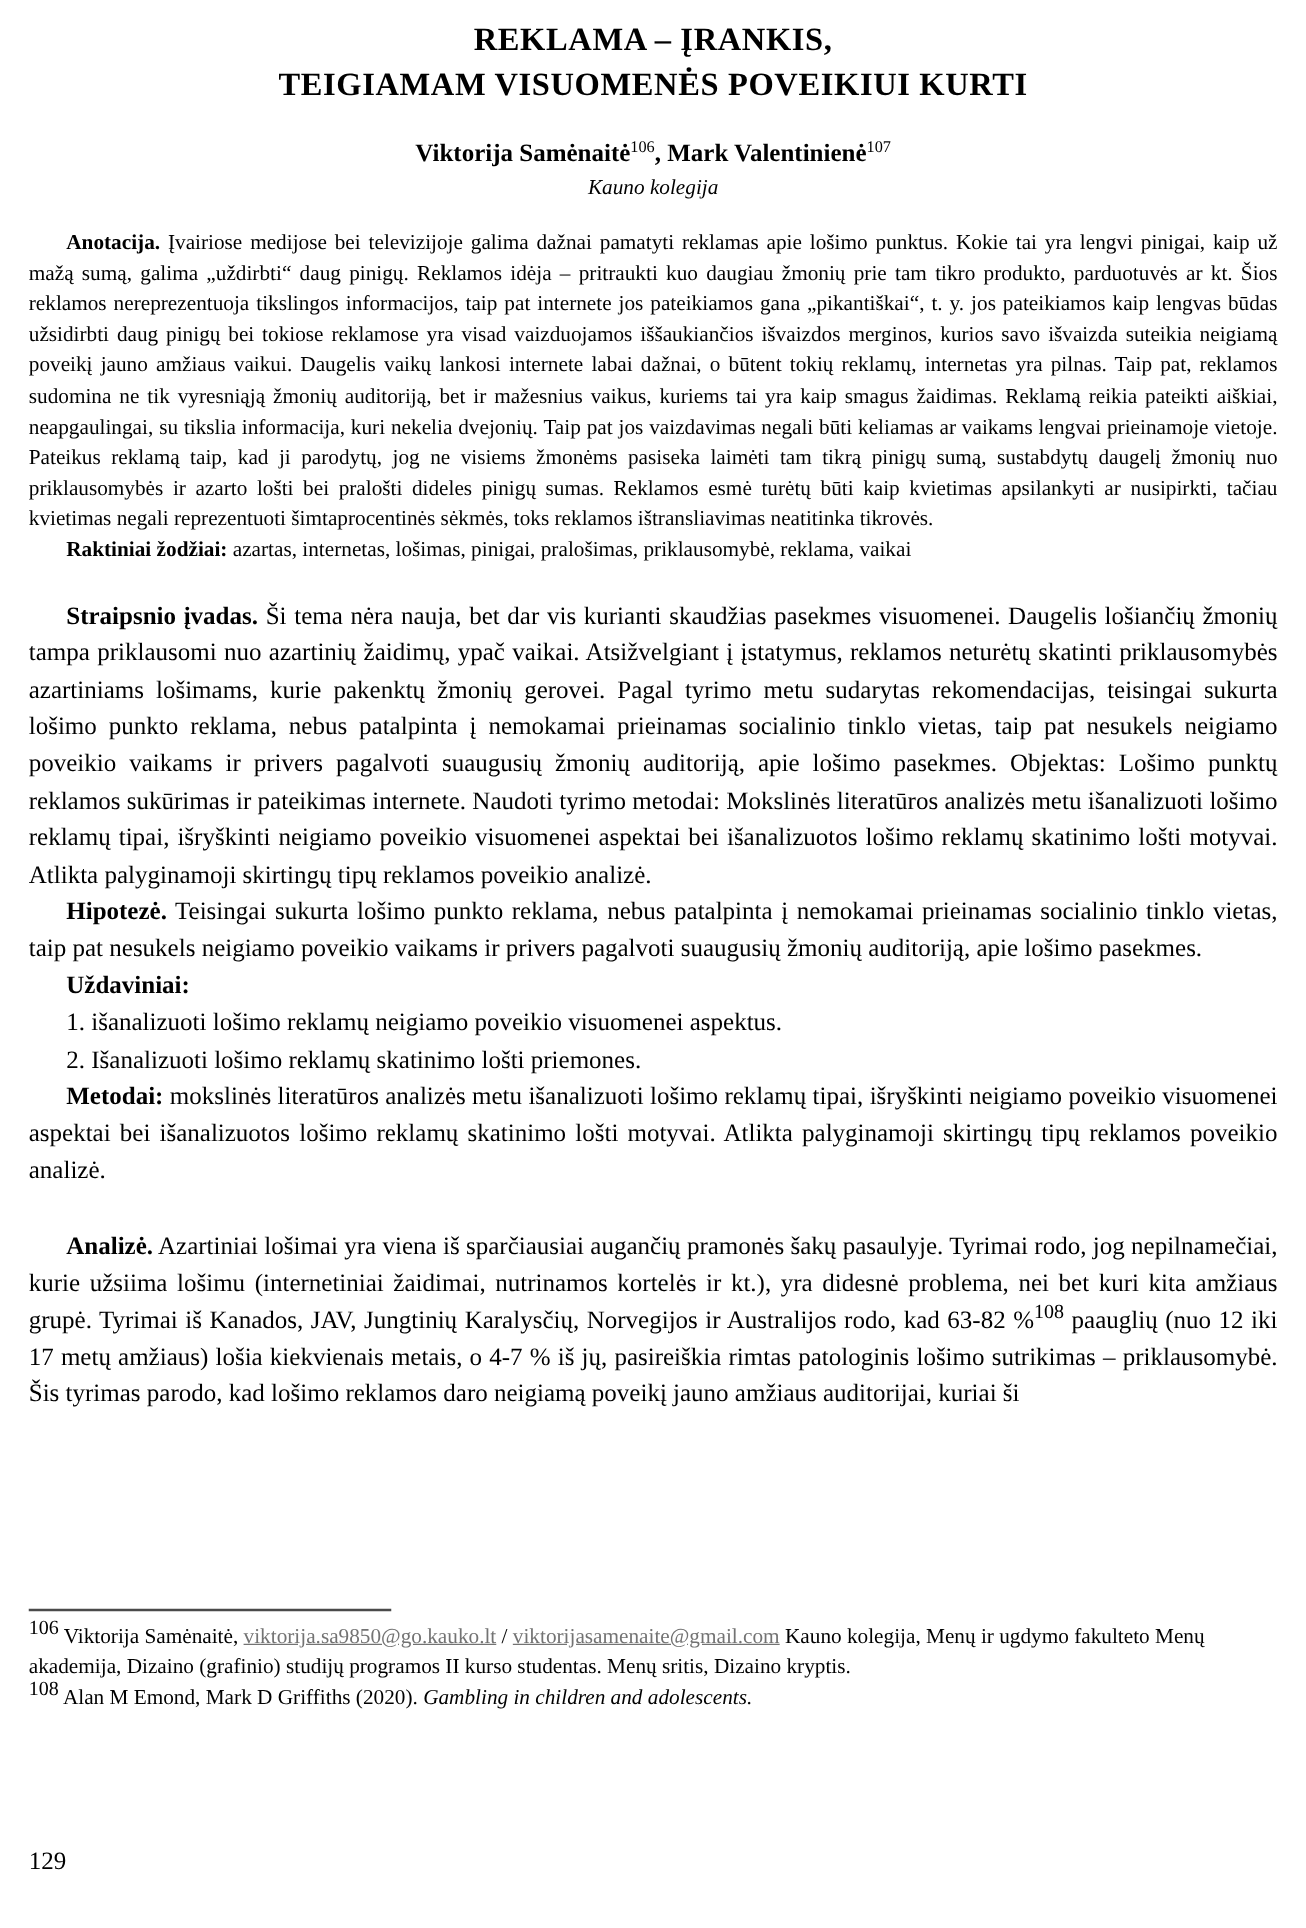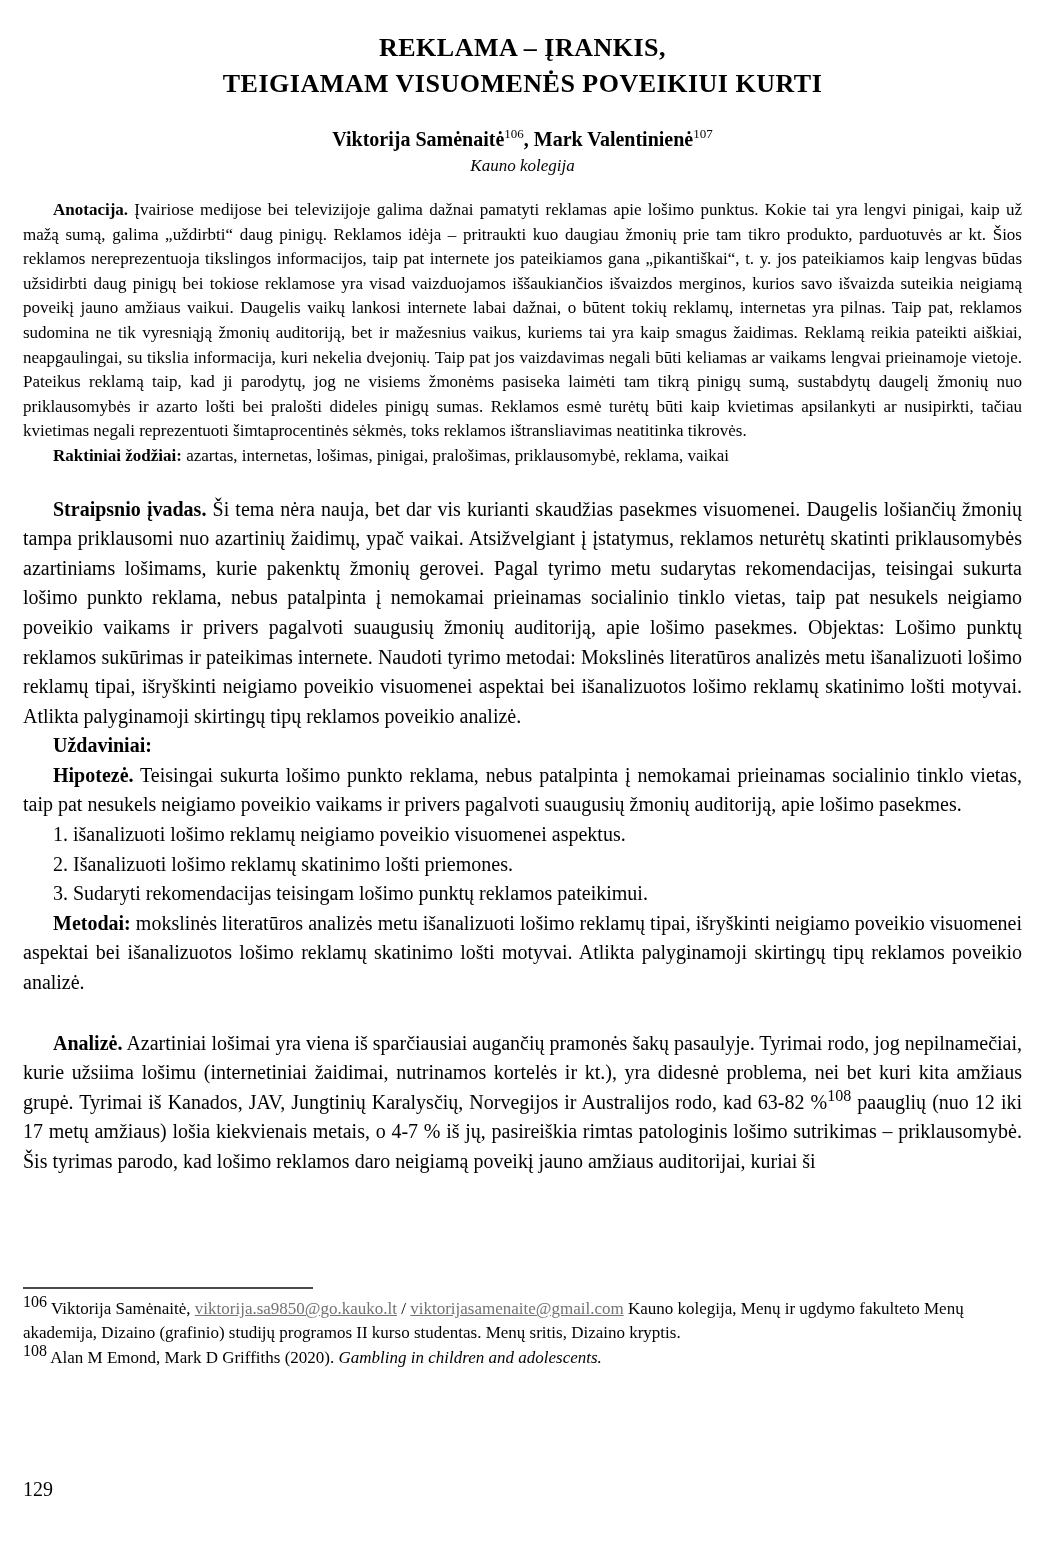--- a/index.html
+++ b/index.html
@@ -8,21 +8,21 @@
     background: #ffffff;
   }
   .page {
     position: relative;
     width: 1045px;
     height: 1542px;
     background: #ffffff;
     color: #000000;
     font-family: "Liberation Serif", "DejaVu Serif", serif;
     box-sizing: border-box;
-    padding: 30px 23px 0 23px;
+    padding: 14px 23px 0 23px;
     overflow: hidden;
   }
   .title {
     text-align: center;
     font-size: 26px;
     font-weight: bold;
     line-height: 36px;
     margin: 0;
     letter-spacing: 0.5px;
   }
@@ -124,26 +124,25 @@
   <div class="affiliation">Kauno kolegija</div>
 
   <div class="abstract-block">
     <p><b>Anotacija.</b><span> Įvairiose medijose bei televizijoje galima dažnai pamatyti reklamas apie lošimo punktus. Kokie tai yra lengvi pinigai, kaip už mažą sumą, galima „uždirbti“ daug pinigų. Reklamos idėja – pritraukti kuo daugiau žmonių prie tam tikro produkto, parduotuvės ar kt. Šios reklamos nereprezentuoja tikslingos informacijos, taip pat internete jos pateikiamos gana „pikantiškai“, t. y. jos pateikiamos kaip lengvas būdas užsidirbti daug pinigų bei tokiose reklamose yra visad vaizduojamos iššaukiančios išvaizdos merginos, kurios savo išvaizda suteikia neigiamą poveikį jauno amžiaus vaikui. Daugelis vaikų lankosi internete labai dažnai, o būtent tokių reklamų, internetas yra pilnas. Taip pat, reklamos sudomina ne tik vyresniąją žmonių auditoriją, bet ir mažesnius vaikus, kuriems tai yra kaip smagus žaidimas. Reklamą reikia pateikti aiškiai, neapgaulingai, su tikslia informacija, kuri nekelia dvejonių. Taip pat jos vaizdavimas negali būti keliamas ar vaikams lengvai prieinamoje vietoje. Pateikus reklamą taip, kad ji parodytų, jog ne visiems žmonėms pasiseka laimėti tam tikrą pinigų sumą, sustabdytų daugelį žmonių nuo priklausomybės ir azarto lošti bei pralošti dideles pinigų sumas. Reklamos esmė turėtų būti kaip kvietimas apsilankyti ar nusipirkti, tačiau kvietimas negali reprezentuoti šimtaprocentinės sėkmės, toks reklamos ištransliavimas neatitinka tikrovės.</span></p>
     <p><b>Raktiniai žodžiai:</b><span> azartas, internetas, lošimas, pinigai, pralošimas, priklausomybė, reklama, vaikai</span></p>
   </div>
 
   <div class="body-text">
     <p class="gap-top"><b>Straipsnio įvadas.</b><span> Ši tema nėra nauja, bet dar vis kurianti skaudžias pasekmes visuomenei. Daugelis lošiančių žmonių tampa priklausomi nuo azartinių žaidimų, ypač vaikai. Atsižvelgiant į įstatymus, reklamos neturėtų skatinti priklausomybės azartiniams lošimams, kurie pakenktų žmonių gerovei. Pagal tyrimo metu sudarytas rekomendacijas, teisingai sukurta lošimo punkto reklama, nebus patalpinta į nemokamai prieinamas socialinio tinklo vietas, taip pat nesukels neigiamo poveikio vaikams ir privers pagalvoti suaugusių žmonių auditoriją, apie lošimo pasekmes. Objektas: Lošimo punktų reklamos sukūrimas ir pateikimas internete. Naudoti tyrimo metodai: Mokslinės literatūros analizės metu išanalizuoti lošimo reklamų tipai, išryškinti neigiamo poveikio visuomenei aspektai bei išanalizuotos lošimo reklamų skatinimo lošti motyvai. Atlikta palyginamoji skirtingų tipų reklamos poveikio analizė.</span></p>
 
+    <p><b>Hipotezė.</b><span> Teisingai sukurta lošimo punkto reklama, nebus patalpinta į nemokamai prieinamas socialinio tinklo vietas, taip pat nesukels neigiamo poveikio vaikams ir privers pagalvoti suaugusių žmonių auditoriją, apie lošimo pasekmes.</span></p>
+
     <p><b>Uždaviniai:</b></p>
-
-    <p><b>Hipotezė.</b><span> Teisingai sukurta lošimo punkto reklama, nebus patalpinta į nemokamai prieinamas socialinio tinklo vietas, taip pat nesukels neigiamo poveikio vaikams ir privers pagalvoti suaugusių žmonių auditoriją, apie lošimo pasekmes.</span></p>
     <p>1. išanalizuoti lošimo reklamų neigiamo poveikio visuomenei aspektus.</p>
     <p>2. Išanalizuoti lošimo reklamų skatinimo lošti priemones.</p>
-    <p>3. Sudaryti rekomendacijas teisingam lošimo punktų reklamos pateikimui.</p>
 
     <p><b>Metodai:</b><span> mokslinės literatūros analizės metu išanalizuoti lošimo reklamų tipai, išryškinti neigiamo poveikio visuomenei aspektai bei išanalizuotos lošimo reklamų skatinimo lošti motyvai. Atlikta palyginamoji skirtingų tipų reklamos poveikio analizė.</span></p>
 
     <p class="gap-top-large"><b>Analizė.</b><span> Azartiniai lošimai yra viena iš sparčiausiai augančių pramonės šakų pasaulyje. Tyrimai rodo, jog nepilnamečiai, kurie užsiima lošimu (internetiniai žaidimai, nutrinamos kortelės ir kt.), yra didesnė problema, nei bet kuri kita amžiaus grupė. Tyrimai iš Kanados, JAV, Jungtinių Karalysčių, Norvegijos ir Australijos rodo, kad 63-82 %</span><sup>108</sup><span> paauglių (nuo 12 iki 17 metų amžiaus) lošia kiekvienais metais, o 4-7 % iš jų, pasireiškia rimtas patologinis lošimo sutrikimas – priklausomybė. Šis tyrimas parodo, kad lošimo reklamos daro neigiamą poveikį jauno amžiaus auditorijai, kuriai ši</span></p>
   </div>
 
   <div class="footnote-sep"></div>
 
   <div class="footnotes">
     <p><sup>106</sup><span> Viktorija Samėnaitė, </span><a class="doc-link" href="#">viktorija.sa9850@go.kauko.lt</a><span> / </span><a class="doc-link" href="#">viktorijasamenaite@gmail.com</a><span>  Kauno kolegija, Menų ir ugdymo fakulteto Menų akademija, Dizaino (grafinio) studijų programos II kurso studentas. Menų sritis, Dizaino kryptis.</span></p>

